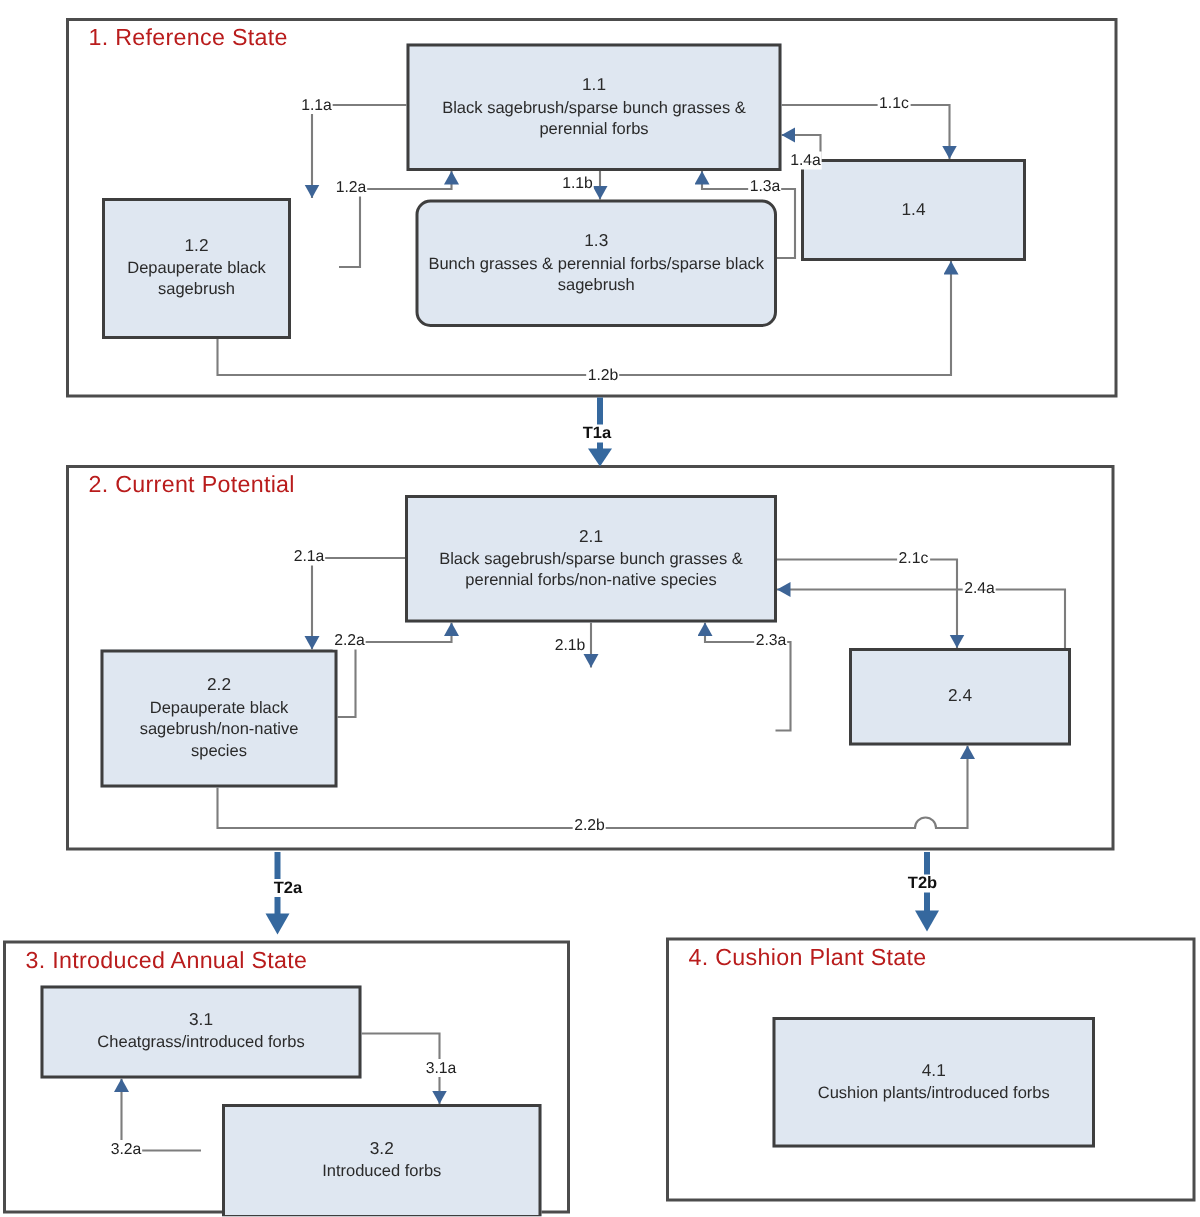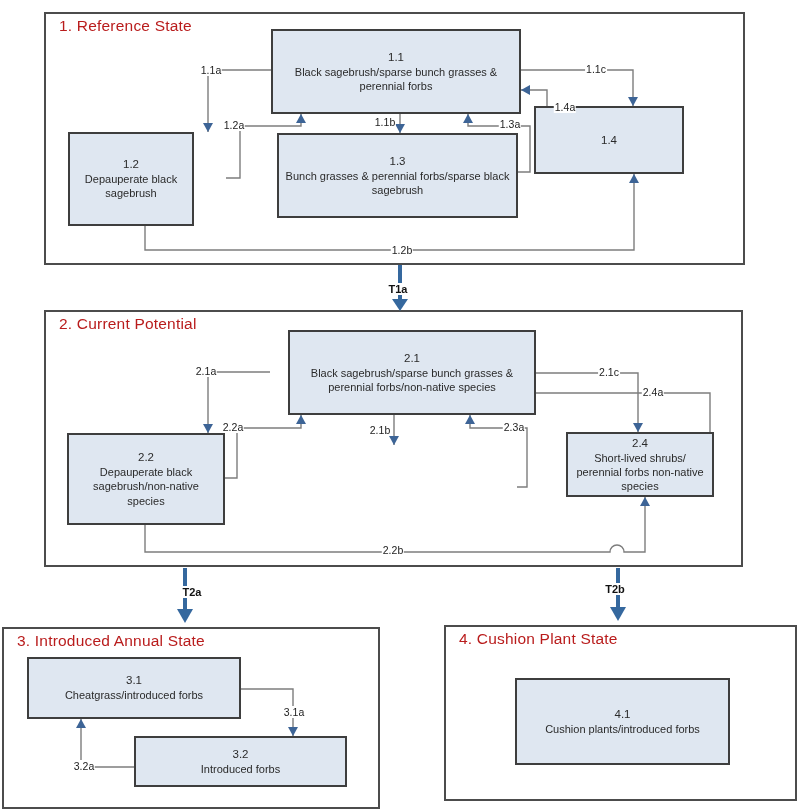--- a/index.html
+++ b/index.html
@@ -80,57 +80,56 @@
       <div class="panel-title">4. Cushion Plant State</div>
     </div>
     <div class="node" style="left: 271px; top: 29px; width: 250px; height: 85px;">
       <div class="node-id">1.1</div>
       <div class="node-label">Black sagebrush/sparse bunch grasses &amp; perennial forbs</div>
     </div>
     <div class="node" style="left: 68px; top: 132px; width: 126px; height: 94px;">
       <div class="node-id">1.2</div>
       <div class="node-label">Depauperate black sagebrush</div>
     </div>
-    <div class="node" style="left: 277px; top: 133px; width: 241px; height: 85px;">
+    <div class="node" style="left: 277px; top: 133px; width: 241px; height: 85px; border-radius: 10px;">
       <div class="node-id">1.3</div>
       <div class="node-label">Bunch grasses &amp; perennial forbs/sparse black sagebrush</div>
     </div>
     <div class="node" style="left: 534px; top: 106px; width: 150px; height: 68px; text-align: right;">
       <div class="node-id">1.4</div>
     </div>
-    <div class="node" style="left: 270px; top: 330px; width: 248px; height: 85px; margin-left: 18px;">
+    <div class="node" style="left: 270px; top: 330px; width: 248px; height: 85px;">
       <div class="node-id">2.1</div>
       <div class="node-label">Black sagebrush/sparse bunch grasses &amp; perennial forbs/non-native species</div>
     </div>
     <div class="node" style="left: 67px; top: 433px; width: 158px; height: 92px;">
       <div class="node-id">2.2</div>
       <div class="node-label">Depauperate black sagebrush/non-native species</div>
     </div>
     <div class="node" style="left: 566px; top: 432px; width: 148px; height: 65px;">
       <div class="node-id">2.4</div>
-      <div class="node-label">Short-lived shrubs/ perennial forbs non-native species</div>
     </div>
     <div class="node" style="left: 27px; top: 657px; width: 214px; height: 62px;">
       <div class="node-id">3.1</div>
       <div class="node-label">Cheatgrass/introduced forbs</div>
     </div>
-    <div class="node" style="left: 134px; top: 736px; width: 213px; height: 51px;">
+    <div class="node" style="left: 148px; top: 736px; width: 213px; height: 76px;">
       <div class="node-id">3.2</div>
       <div class="node-label">Introduced forbs</div>
     </div>
     <div class="node" style="left: 515px; top: 678px; width: 215px; height: 87px;">
       <div class="node-id">4.1</div>
       <div class="node-label">Cushion plants/introduced forbs</div>
     </div>
     <span class="edge-label" style="left: 211px; top: 70px;">1.1a</span>
     <span class="edge-label" style="left: 234px; top: 125px;">1.2a</span>
     <span class="edge-label" style="left: 385px; top: 122px;">1.1b</span>
     <span class="edge-label" style="left: 510px; top: 124px;">1.3a</span>
     <span class="edge-label" style="left: 596px; top: 69px;">1.1c</span>
-    <span class="edge-label" style="left: 537px; top: 107px; margin-left: 28px;">1.4a</span>
+    <span class="edge-label" style="left: 537px; top: 107px;">1.4a</span>
     <span class="edge-label" style="left: 402px; top: 250px;">1.2b</span>
     <span class="edge-label" style="left: 206px; top: 371px;">2.1a</span>
     <span class="edge-label" style="left: 233px; top: 427px;">2.2a</span>
     <span class="edge-label" style="left: 380px; top: 430px;">2.1b</span>
     <span class="edge-label" style="left: 514px; top: 427px;">2.3a</span>
     <span class="edge-label" style="left: 609px; top: 372px;">2.1c</span>
     <span class="edge-label" style="left: 653px; top: 392px;">2.4a</span>
     <span class="edge-label" style="left: 393px; top: 550px;">2.2b</span>
     <span class="edge-label" style="left: 294px; top: 688px; margin-top: 24px;">3.1a</span>
     <span class="edge-label" style="left: 84px; top: 766px;">3.2a</span>

